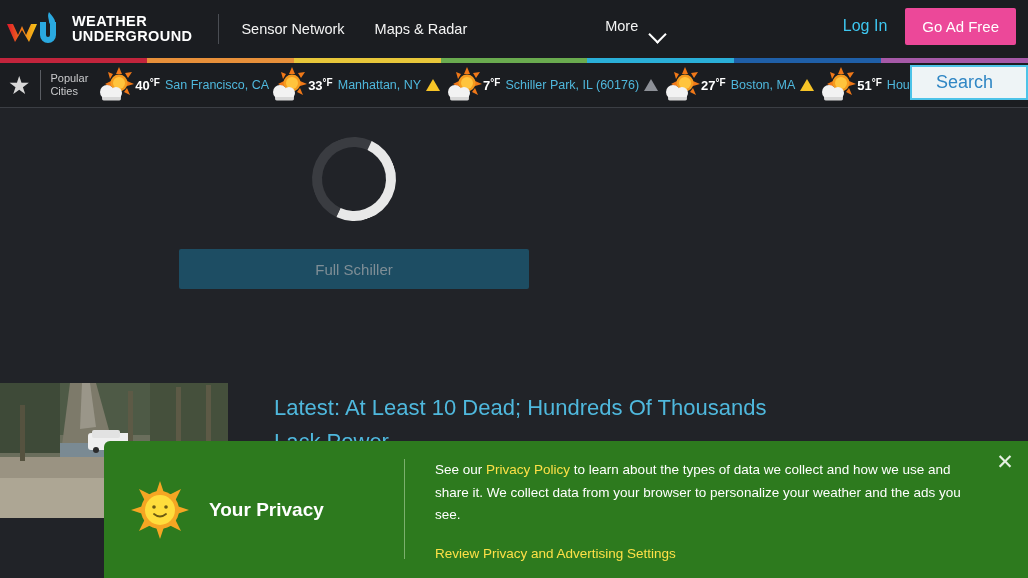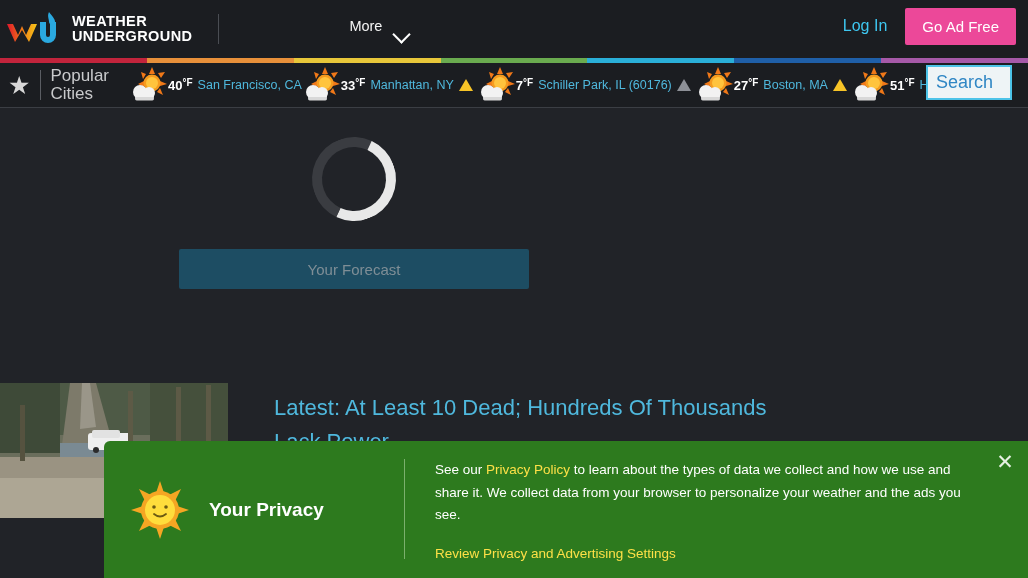--- a/index.html
+++ b/index.html
@@ -72,43 +72,43 @@
     display: flex; align-items: center;
     border-bottom: 1px solid #3b3e44;
     overflow: hidden;
   }
   .star {
     color: #d8d8d8; font-size: 25px; margin-left: 8px; margin-right: 10px;
     line-height: 1; cursor: pointer;
   }
   .cities-divider { width: 1px; height: 30px; background: #5a5d63; margin-right: 9px; }
   .popular-label {
-    color: #c9cacc; font-size: 17px; line-height: 18px;
-    white-space: pre-line; margin-right: 20px;
+    color: #c9cacc; font-size: 11px; line-height: 13px;
+    white-space: pre-line; margin-right: 8px;
   }
   .city-item { display: flex; align-items: center; flex: 0 0 auto; }
   .wicon { position: relative; width: 38px; height: 36px; flex: 0 0 auto; }
   .temp {
     color: #ffffff; font-size: 13px; font-weight: bold;
     margin: 0 5px 0 1px; white-space: nowrap;
   }
   .temp sup { font-size: 10px; vertical-align: 4px; }
   .cityname {
     color: #4fb8dd; font-size: 12.5px; white-space: nowrap; cursor: pointer;
   }
   .alert-tri {
     width: 0; height: 0; margin-left: 5px; margin-right: 4px;
     border-left: 7px solid transparent; border-right: 7px solid transparent;
     border-bottom: 12px solid #f7c427;
   }
   .alert-tri.gray { border-bottom-color: #8d9097; }
   .search-box {
-    position: absolute; right: 16px; top: 65px;
+    position: absolute; right: 0; top: 65px;
     background: #eef4f6; border: 2px solid #4cc3e8;
-    padding: 5px 8px; min-width: 70px;
+    padding: 5px 24px; min-width: 70px;
   }
   .search-box input {
     background: transparent; border: none; outline: none;
     color: #2f86c4; font-size: 18px; width: 66px;
     font-family: "Liberation Sans", sans-serif;
   }
 
   
   .main { position: absolute; left: 0; top: 109px; width: 1028px; height: 469px; }
 
@@ -189,20 +189,24 @@
         <path d="M34 10 L34 23 a8 8 0 0 0 16 0 L50 10 L44 10 L44 23 a2 2 0 0 1 -4 0 L40 10 Z" fill="#2aa9e0"></path>
         <path d="M43 0 C46 4 49 7 49 9.5 a3 3 0 0 1 -6 0 C43 7 41 4 43 0 Z" fill="#2aa9e0"></path>
       </svg>
     </span>
     <span class="logo-text">WEATHER
 UNDERGROUND</span>
   </div>
 
   <div class="nav-divider"></div>
 
+  <div class="nav-links">
+    <span class="nav-link">Sensor Network</span>
+    <span class="nav-link">Maps &amp; Radar</span>
+  </div>
 
   <div class="nav-more">
     <span>More</span>
     <i class="chev"></i>
   </div>
 
   <div class="nav-right">
     <span class="login-link">Log In</span>
     <button class="adfree-btn" style="background: #ec4899;">Go Ad Free</button>
   </div>
@@ -364,21 +368,21 @@
 </div>
 
 <div class="search-box">
   <input value="Search" style="">
 </div>
 
 <div class="main">
 
   <div class="spinner-wrap">
     <div class="spinner"></div>
-    <button class="full-forecast">Your Forecast</button>
+    <button class="full-forecast">Full Schiller</button>
   </div>
 
   <div class="news">
     <div class="news-photo">
       <svg width="228" height="135" viewBox="0 0 228 135" preserveAspectRatio="none">
         <rect x="0" y="0" width="228" height="135" fill="#6a6e5c"></rect>
         <rect x="0" y="0" width="228" height="52" fill="#4e5a46"></rect>
         <rect x="0" y="0" width="60" height="70" fill="#3e4a38"></rect>
         <rect x="150" y="0" width="78" height="72" fill="#45503c"></rect>
         <path d="M70 0 L96 0 L112 58 L62 62 Z" fill="#7d7a6a"></path>

